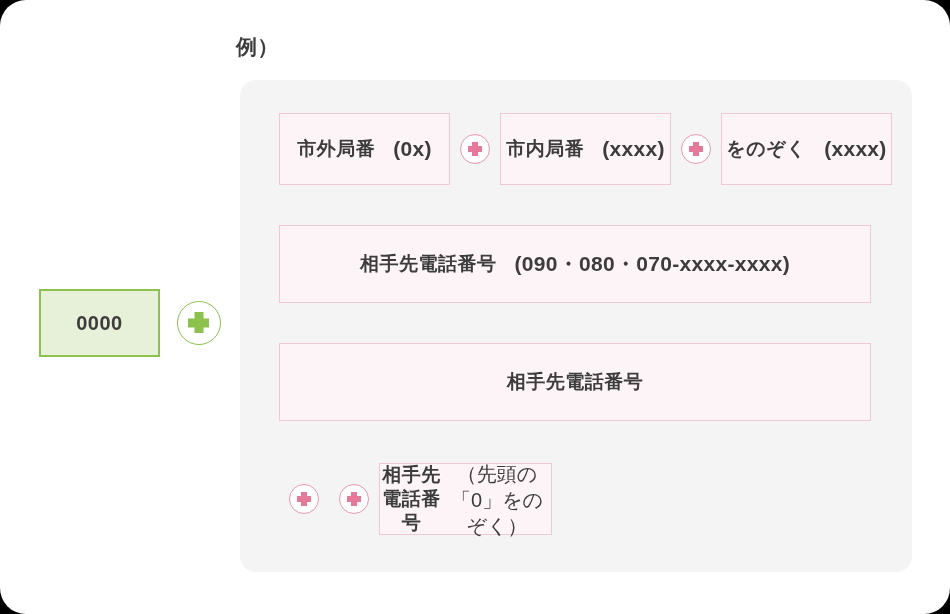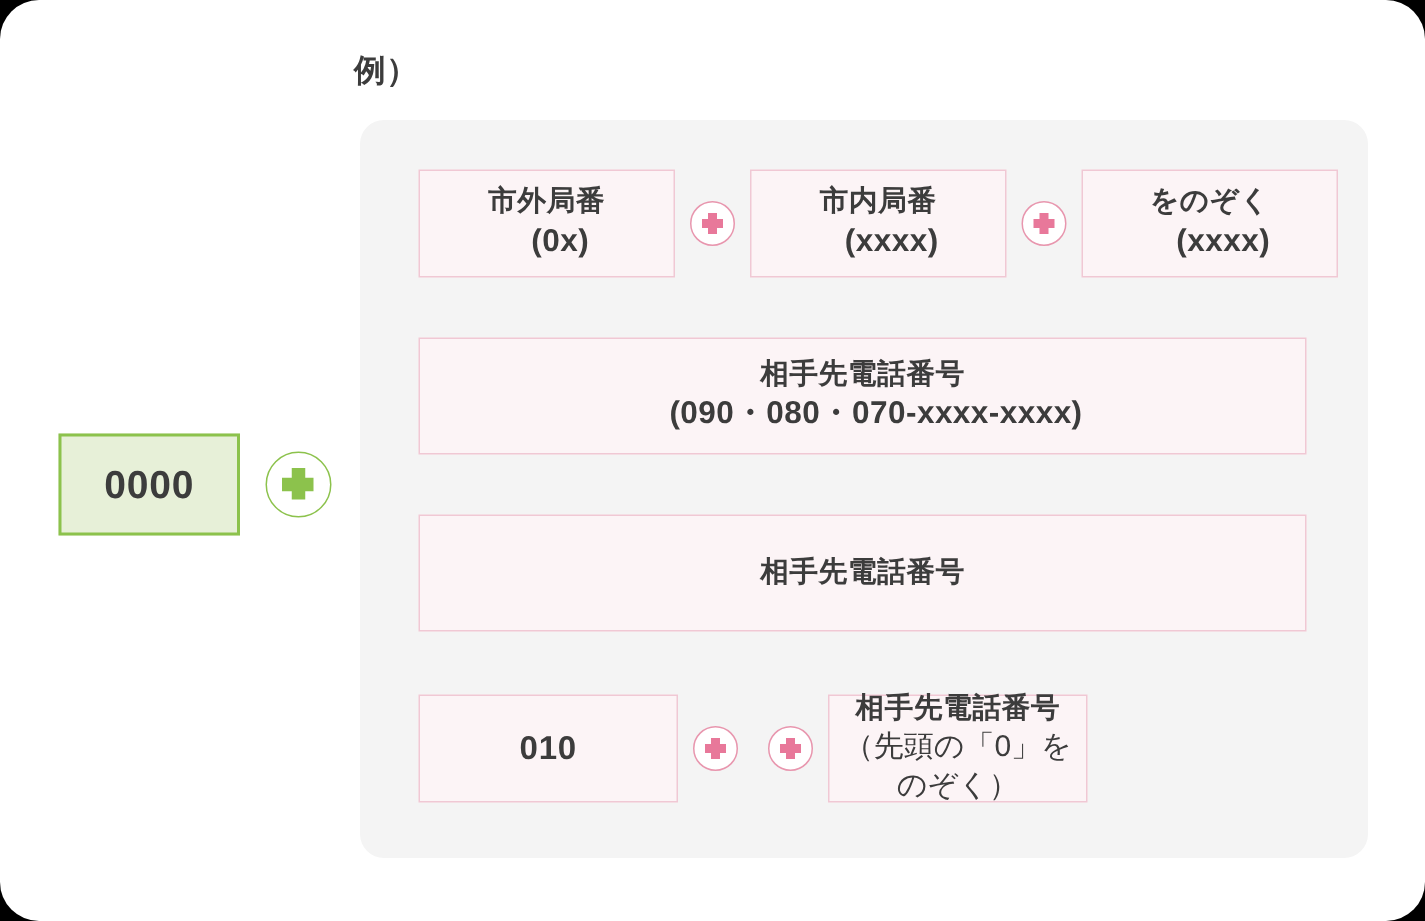--- a/index.html
+++ b/index.html
@@ -36,21 +36,21 @@
     width: 121px;
     height: 68px;
     background: #e7f0d8;
     border: 2px solid #8cc24c;
     box-sizing: border-box;
     display: flex;
     align-items: center;
     justify-content: center;
   }
   .green-box-label {
-    font-size: 26px;
+    font-size: 20px;
     font-weight: bold;
     color: #3c3c3c;
     letter-spacing: 0.5px;
   }
 
   .plus-green {
     position: relative;
     width: 44px;
     height: 44px;
     margin-left: 17px;
@@ -110,21 +110,21 @@
   #row-1 { left: 39px; top: 33px; }
   #row-2 { left: 39px; top: 145px; }
   #row-3 { left: 39px; top: 263px; }
   #row-4 { left: 39px; top: 383px; }
 
   .pbox {
     background: #fcf4f6;
     border: 1.5px solid #f0c8d4;
     box-sizing: border-box;
     display: flex;
-    flex-direction: column;
+    flex-direction: row;
     align-items: center;
     justify-content: center;
     text-align: center;
   }
 
   
   .pbox.small {
     width: 171px;
     height: 72px;
   }
@@ -237,23 +237,20 @@
       </div>
     </div>
 
     <div class="row" id="row-3">
       <div class="pbox wide">
         <span class="pbox-title">相手先電話番号</span>
       </div>
     </div>
 
     <div class="row" id="row-4">
-      <div class="pbox short">
-        <span class="pbox-num">010</span>
-      </div>
       <div class="plus-pink"></div>
       <div class="plus-pink"></div>
       <div class="pbox short">
         <span class="pbox-title">相手先電話番号</span>
         <span class="pbox-note">（先頭の「0」をのぞく）</span>
       </div>
     </div>
 
   </div>
 </div>

